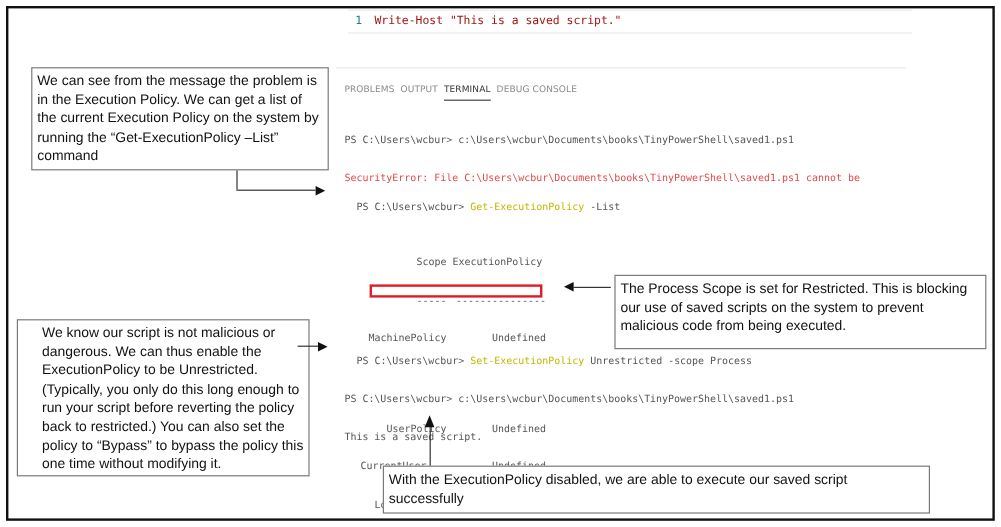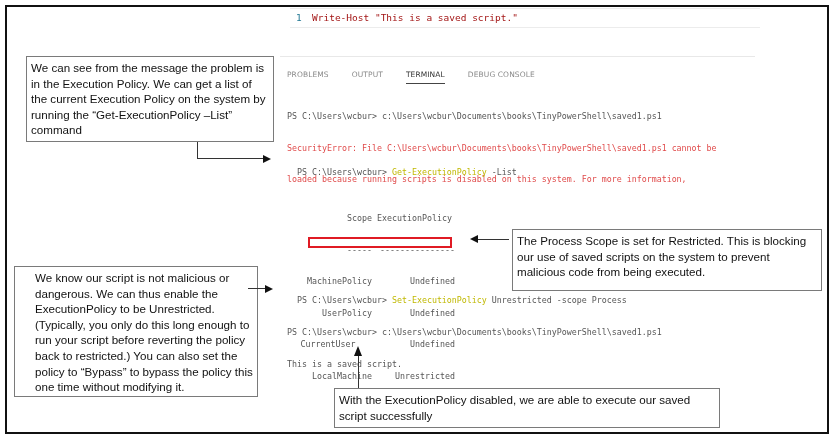--- a/index.html
+++ b/index.html
@@ -19,21 +19,21 @@
     }
     .editor-line .ln { display: inline-block; width: 22px; padding-left: 6px; color: #237893; }
     .editor-line .code { color: #a31515; }
     .editor-divider {
       position: absolute; left: 280px; top: 56px; width: 475px; height: 1px; background: #e8e8e8;
     }
 
     
     .panel-tabs {
       position: absolute; left: 287px; top: 68px; height: 16px;
-      display: flex; gap: 23px;
+      display: flex; gap: 5px;
       font-family: "DejaVu Sans", sans-serif; font-size: 7.5px; color: #8a8a8a;
       letter-spacing: 0.1px;
     }
     .panel-tabs .tab { height: 16px; line-height: 14px; }
     .panel-tabs .tab.active { color: #333333; border-bottom: 1px solid #444444; }
 
     
     .term {
       position: absolute; font-family: "DejaVu Sans Mono", monospace;
       font-size: 8.3px; line-height: 10.5px; white-space: pre; color: #555555;
@@ -69,32 +69,31 @@
 <div class="panel-tabs">
   <div class="tab">PROBLEMS</div>
   <div class="tab">OUTPUT</div>
   <div class="tab active">TERMINAL</div>
   <div class="tab">DEBUG CONSOLE</div>
 </div>
 
 <div class="term" style="left:287px; top:90px;">
   <div><span>PS C:\Users\wcbur&gt; </span><span>c:\Users\wcbur\Documents\books\TinyPowerShell\saved1.ps1</span></div>
   <div class="err">SecurityError: File C:\Users\wcbur\Documents\books\TinyPowerShell\saved1.ps1 cannot be</div>
-  <div class="err">loaded because running scripts is disabled on this system. For more information,</div>
 </div>
 
 <div class="term" style="left:287px; top:156px;">
   <span>PS C:\Users\wcbur&gt; </span><span class="cmd">Get-ExecutionPolicy</span><span> -List</span>
 </div>
 
 <div class="term" style="left:284px; top:192px;">
   <div><span style="display:inline-block;width:88px;text-align:right;">Scope</span> <span style="display:inline-block;width:78px;text-align:left;">ExecutionPolicy</span></div>
   <div><span style="display:inline-block;width:88px;text-align:right;">-----</span> <span style="display:inline-block;width:78px;text-align:right;">---------------</span></div>
   <div><span style="display:inline-block;width:88px;text-align:right;">MachinePolicy</span> <span style="display:inline-block;width:78px;text-align:right;">Undefined</span></div>
-  <div><span style="display:inline-block;width:88px;text-align:right;">UserPolicy</span> <span style="display:inline-block;width:78px;text-align:right;">Undefined</span></div>
+  <div><span style="display:inline-block;width:88px;text-align:right;margin-top:44px;">UserPolicy</span> <span style="display:inline-block;width:78px;text-align:right;">Undefined</span></div>
   <div><span style="display:inline-block;width:88px;text-align:center;">CurrentUser</span> <span style="display:inline-block;width:78px;text-align:right;">Undefined</span></div>
   <div><span style="display:inline-block;width:88px;text-align:right;">LocalMachine</span> <span style="display:inline-block;width:78px;text-align:right;">Unrestricted</span></div>
 </div>
 <div class="redbox"></div>
 
 <div class="term" style="left:287px; top:284px;">
   <span>PS C:\Users\wcbur&gt; </span><span class="cmd">Set-ExecutionPolicy</span><span> Unrestricted -scope Process</span>
 </div>
 
 <div class="term" style="left:287px; top:306px;">
@@ -111,16 +110,16 @@
 <div class="callout" style="left:512px; top:213px; width:310px; height:62px;margin-top:16px;">The Process Scope is set for Restricted.  This is blocking our use of saved scripts on the system to prevent malicious code from being executed.</div>
 
 <div class="arrow-line" style="left:478px; top:239px; width:31px; height:1px;"></div>
 <div class="arrow-head" style="left:470px; top:235px; border-top:4px solid transparent; border-bottom:4px solid transparent; border-right:8px solid #111;"></div>
 
 <div class="callout" style="left:14px; top:266px; width:244px; height:131px;padding-left:20px;">We know our script is not malicious or dangerous.  We can thus enable the ExecutionPolicy to be Unrestricted. (Typically, you only do this long enough to run your script before reverting the policy back to restricted.)  You can also set the policy to “Bypass” to bypass the policy this one time without modifying it.</div>
 
 <div class="arrow-line" style="left:248px; top:288px; width:17px; height:1px;"></div>
 <div class="arrow-head" style="left:265px; top:285px; border-top:4px solid transparent; border-bottom:4px solid transparent; border-left:8px solid #111;"></div>
 
-<div class="callout" style="left:334px; top:388px; width:386px; height:40px;">With the ExecutionPolicy disabled, we are able to execute our saved script successfully</div>
+<div class="callout" style="left:319px; top:388px; width:456px; height:40px;">With the ExecutionPolicy disabled, we are able to execute our saved script successfully</div>
 
 <div class="arrow-line" style="left:358px; top:356px; width:1px; height:32px;"></div>
 <div class="arrow-head" style="left:354px; top:346px; border-left:4px solid transparent; border-right:4px solid transparent; border-bottom:10px solid #111;"></div>
 
 </body></html>

